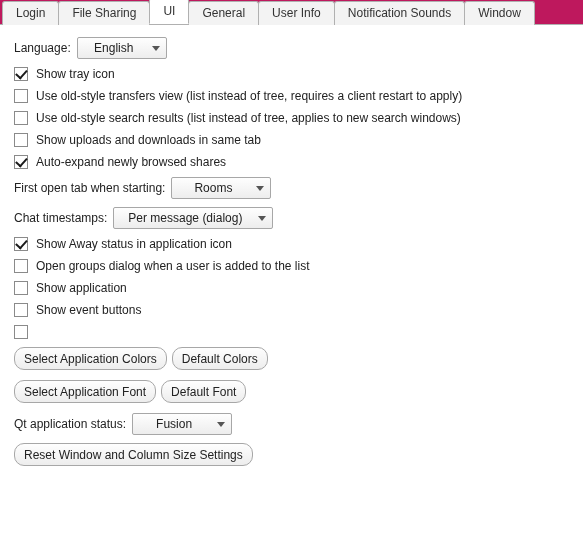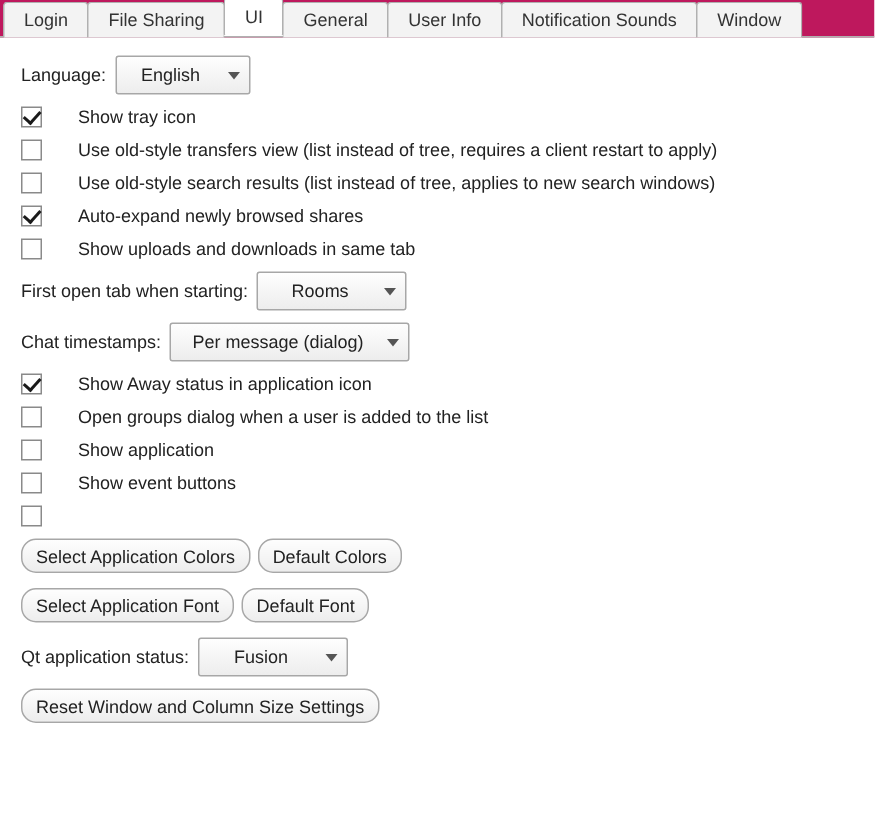--- a/index.html
+++ b/index.html
@@ -47,21 +47,21 @@
   }
   .row {
     display: flex;
     align-items: center;
     margin-bottom: 8px;
     gap: 6px;
   }
   .checkbox {
     display: flex;
     align-items: center;
-    gap: 24px;
+    gap: 8px;
     cursor: pointer;
   }
   .cb {
     width: 14px;
     height: 14px;
     border: 1px solid #8a8a8a;
     background: #fff;
     display: inline-flex;
     align-items: center;
     justify-content: center;
@@ -75,21 +75,21 @@
     border-bottom: 2px solid #1a1a1a;
     transform: rotate(-48deg) translate(1px, -1px);
   }
   .select {
     height: 22px;
     border: 1px solid #a7a7a7;
     background: linear-gradient(#fefefe, #ededed);
     border-radius: 2px;
     display: inline-flex;
     align-items: center;
-    padding: 12px 6px;
+    padding: 0 6px;
     gap: 8px;
     cursor: pointer;
   }
   .select .val { min-width: 60px; }
   .select.wide .val { min-width: 130px; }
   .select.med .val { min-width: 70px; }
   .arrow {
     width: 0; height: 0;
     border-left: 4px solid transparent;
     border-right: 4px solid transparent;
@@ -144,28 +144,28 @@
         </label>
       </div>
       <div class="row">
         <label class="checkbox">
           <span class="cb"></span>
           <span>Use old-style search results (list instead of tree, applies to new search windows)</span>
         </label>
       </div>
       <div class="row">
         <label class="checkbox">
+          <span class="cb"></span>
+          <span>Show uploads and downloads in same tab</span>
+        </label>
+      </div>
+      <div class="row">
+        <label class="checkbox">
           <span class="cb checked"></span>
           <span>Auto-expand newly browsed shares</span>
-        </label>
-      </div>
-      <div class="row">
-        <label class="checkbox">
-          <span class="cb"></span>
-          <span>Show uploads and downloads in same tab</span>
         </label>
       </div>
     </div>
 
   <div class="row">
     <span class="text">First open tab when starting:</span>
     <div class="select med">
       <span class="val">Rooms</span>
       <span class="arrow"></span>
     </div>

